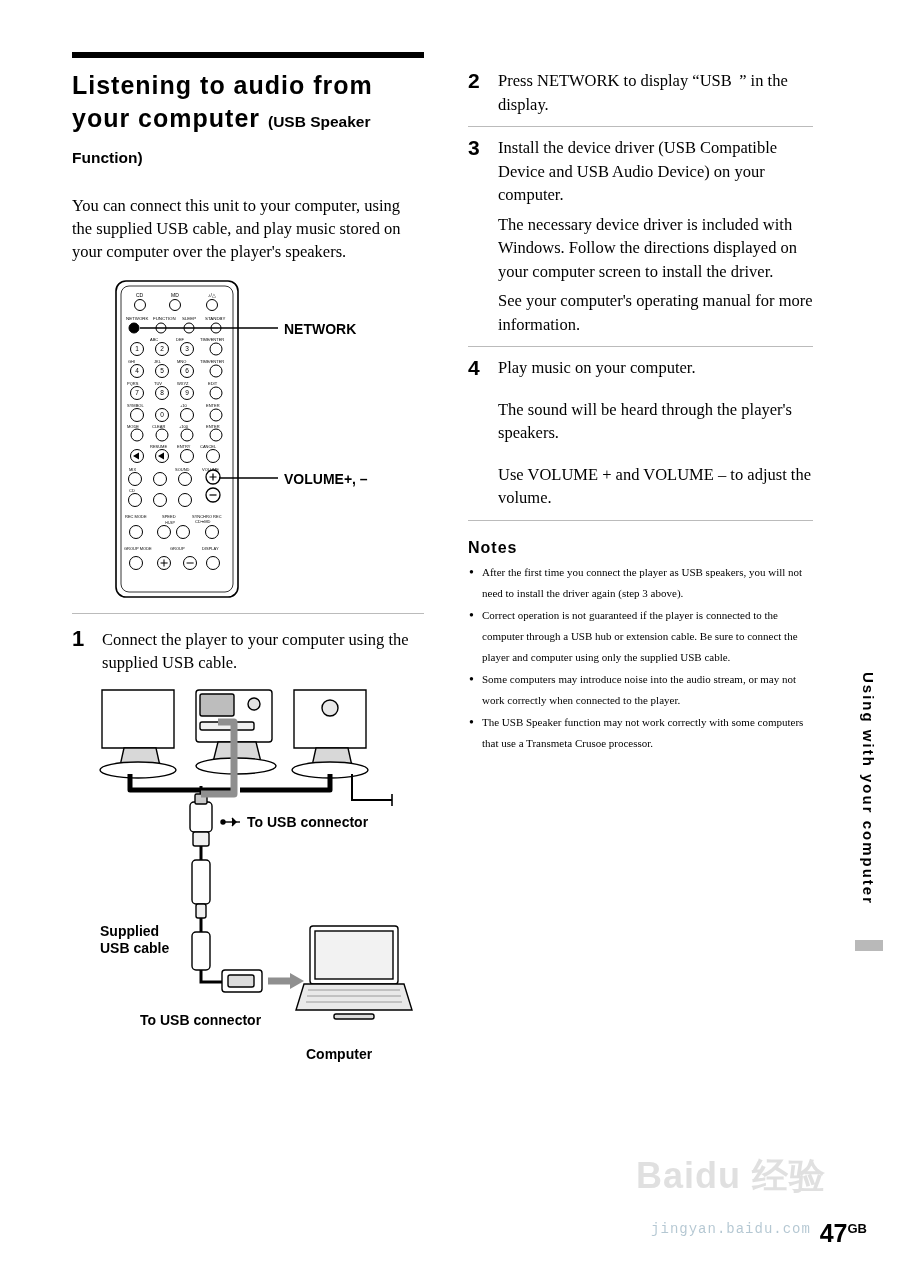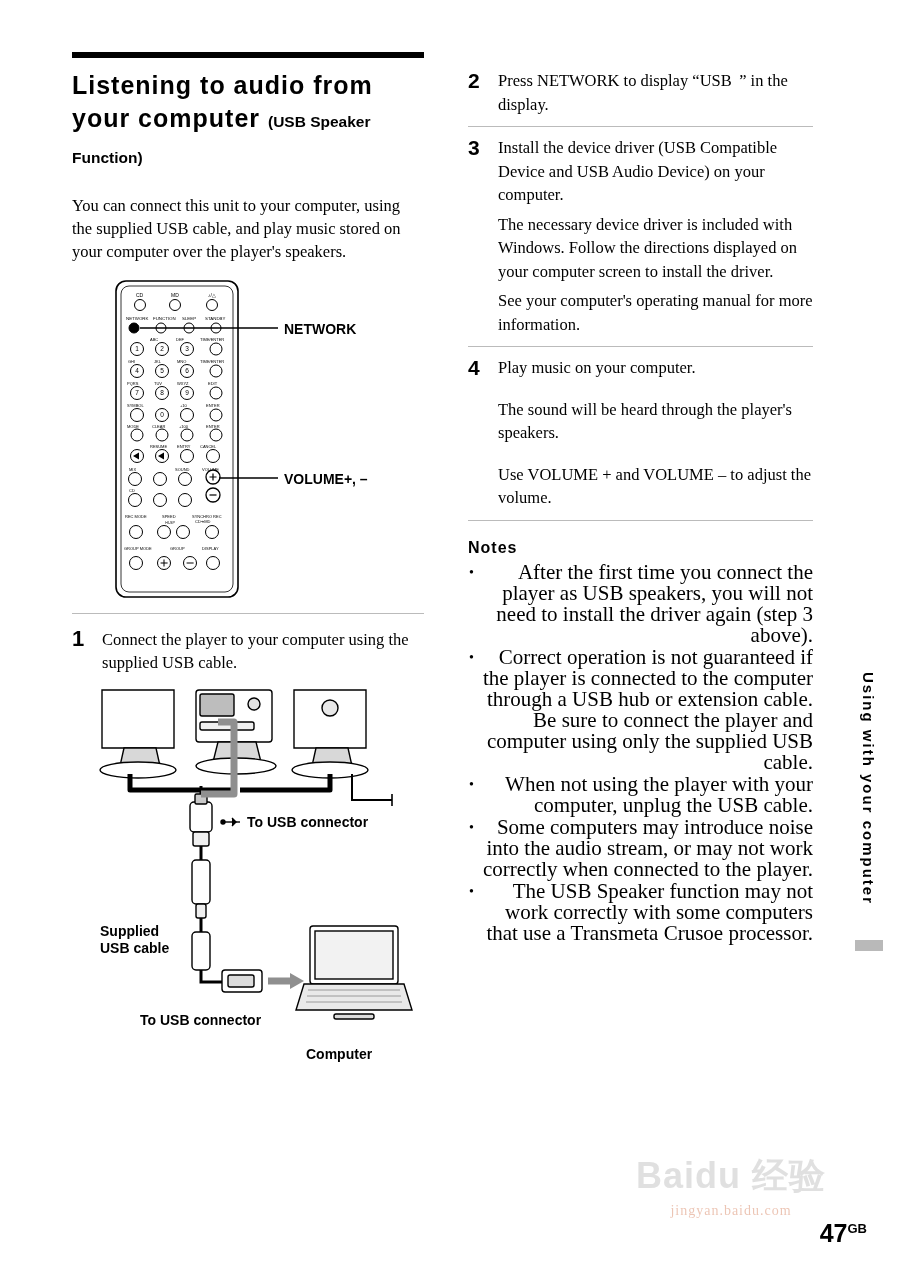--- a/index.html
+++ b/index.html
@@ -58,22 +58,22 @@
   .r-body{font-size:16.5px;line-height:23.5px;color:#000;flex:1;}
   .r-body p{margin:0;}
   .r-body p + p{margin-top:18px;}
 
   .notes-title{
     font-family:"Liberation Sans", sans-serif;font-weight:bold;
     font-size:16px;letter-spacing:1px;margin-top:18px;color:#000;
   }
   ul.notes{margin:5px 0 0 0;padding:0;list-style:none;}
   ul.notes li{
-    font-size:21px;line-height:21px;padding-left:14px;position:relative;
-    margin-bottom:1px;color:#000;text-align:right;
+    font-size:11px;line-height:21px;padding-left:14px;position:relative;
+    margin-bottom:1px;color:#000;
   }
   ul.notes li:before{
     content:"\2022";position:absolute;left:1px;top:0;font-size:14px;
   }
 
   
   .side-tab{
     position:absolute;right:26px;top:672px;
     font-family:"Liberation Sans", sans-serif;font-weight:bold;font-size:15px;
     letter-spacing:2px;color:#000;
@@ -84,21 +84,21 @@
   
   .pageno{
     position:absolute;right:36px;bottom:32px;
     font-family:"Liberation Sans", sans-serif;font-weight:bold;font-size:25px;color:#000;
   }
   .pageno sup{font-size:13px;vertical-align:super;}
 
   
   .wm{position:absolute;left:636px;top:1152px;opacity:.30;}
   .wm-main{font-family:"Liberation Sans", sans-serif;font-weight:bold;font-size:36px;color:#9a9a9a;letter-spacing:1px;}
-  .wm-sub{font-family:Liberation Serif, serif;font-size:14px;color:#c2410c;letter-spacing:1px;margin-top:2px;text-align:center;}
+  .wm-sub{font-family:Liberation Mono, monospace;font-size:14px;color:#0c4a6e;letter-spacing:1px;margin-top:20px;text-align:center;}
 
   svg{display:block;}
 </style>
 </head>
 <body>
 
 <div class="page">
 
   <div class="col-left">
 
@@ -369,21 +369,20 @@
         <p>The sound will be heard through the player's speakers.</p>
         <p>Use VOLUME + and  VOLUME – to adjust the volume.</p>
       </div>
     </div>
     <div class="r-rule"></div>
 
     <div class="notes-title">Notes</div>
     <ul class="notes">
       <li>After the first time you connect the player as USB speakers, you will not need to install the driver again (step 3 above).</li>
       <li>Correct operation is not guaranteed if the player is connected to the computer through a USB hub or extension cable.  Be sure to connect the player and computer using only the supplied USB cable.</li>
-      <li>When not using the player with your computer, unplug the USB cable.</li>
       <li>Some computers may introduce noise into the audio stream, or may not work correctly when connected to the player.</li>
       <li>The USB Speaker function may not work correctly with some computers that use a Transmeta Crusoe processor.</li>
     </ul>
   </div>
 
   <div class="side-tab">Using with your computer</div>
   <div class="side-mark"></div>
 
   <div class="pageno">
     <span>47</span><sup>GB</sup>

